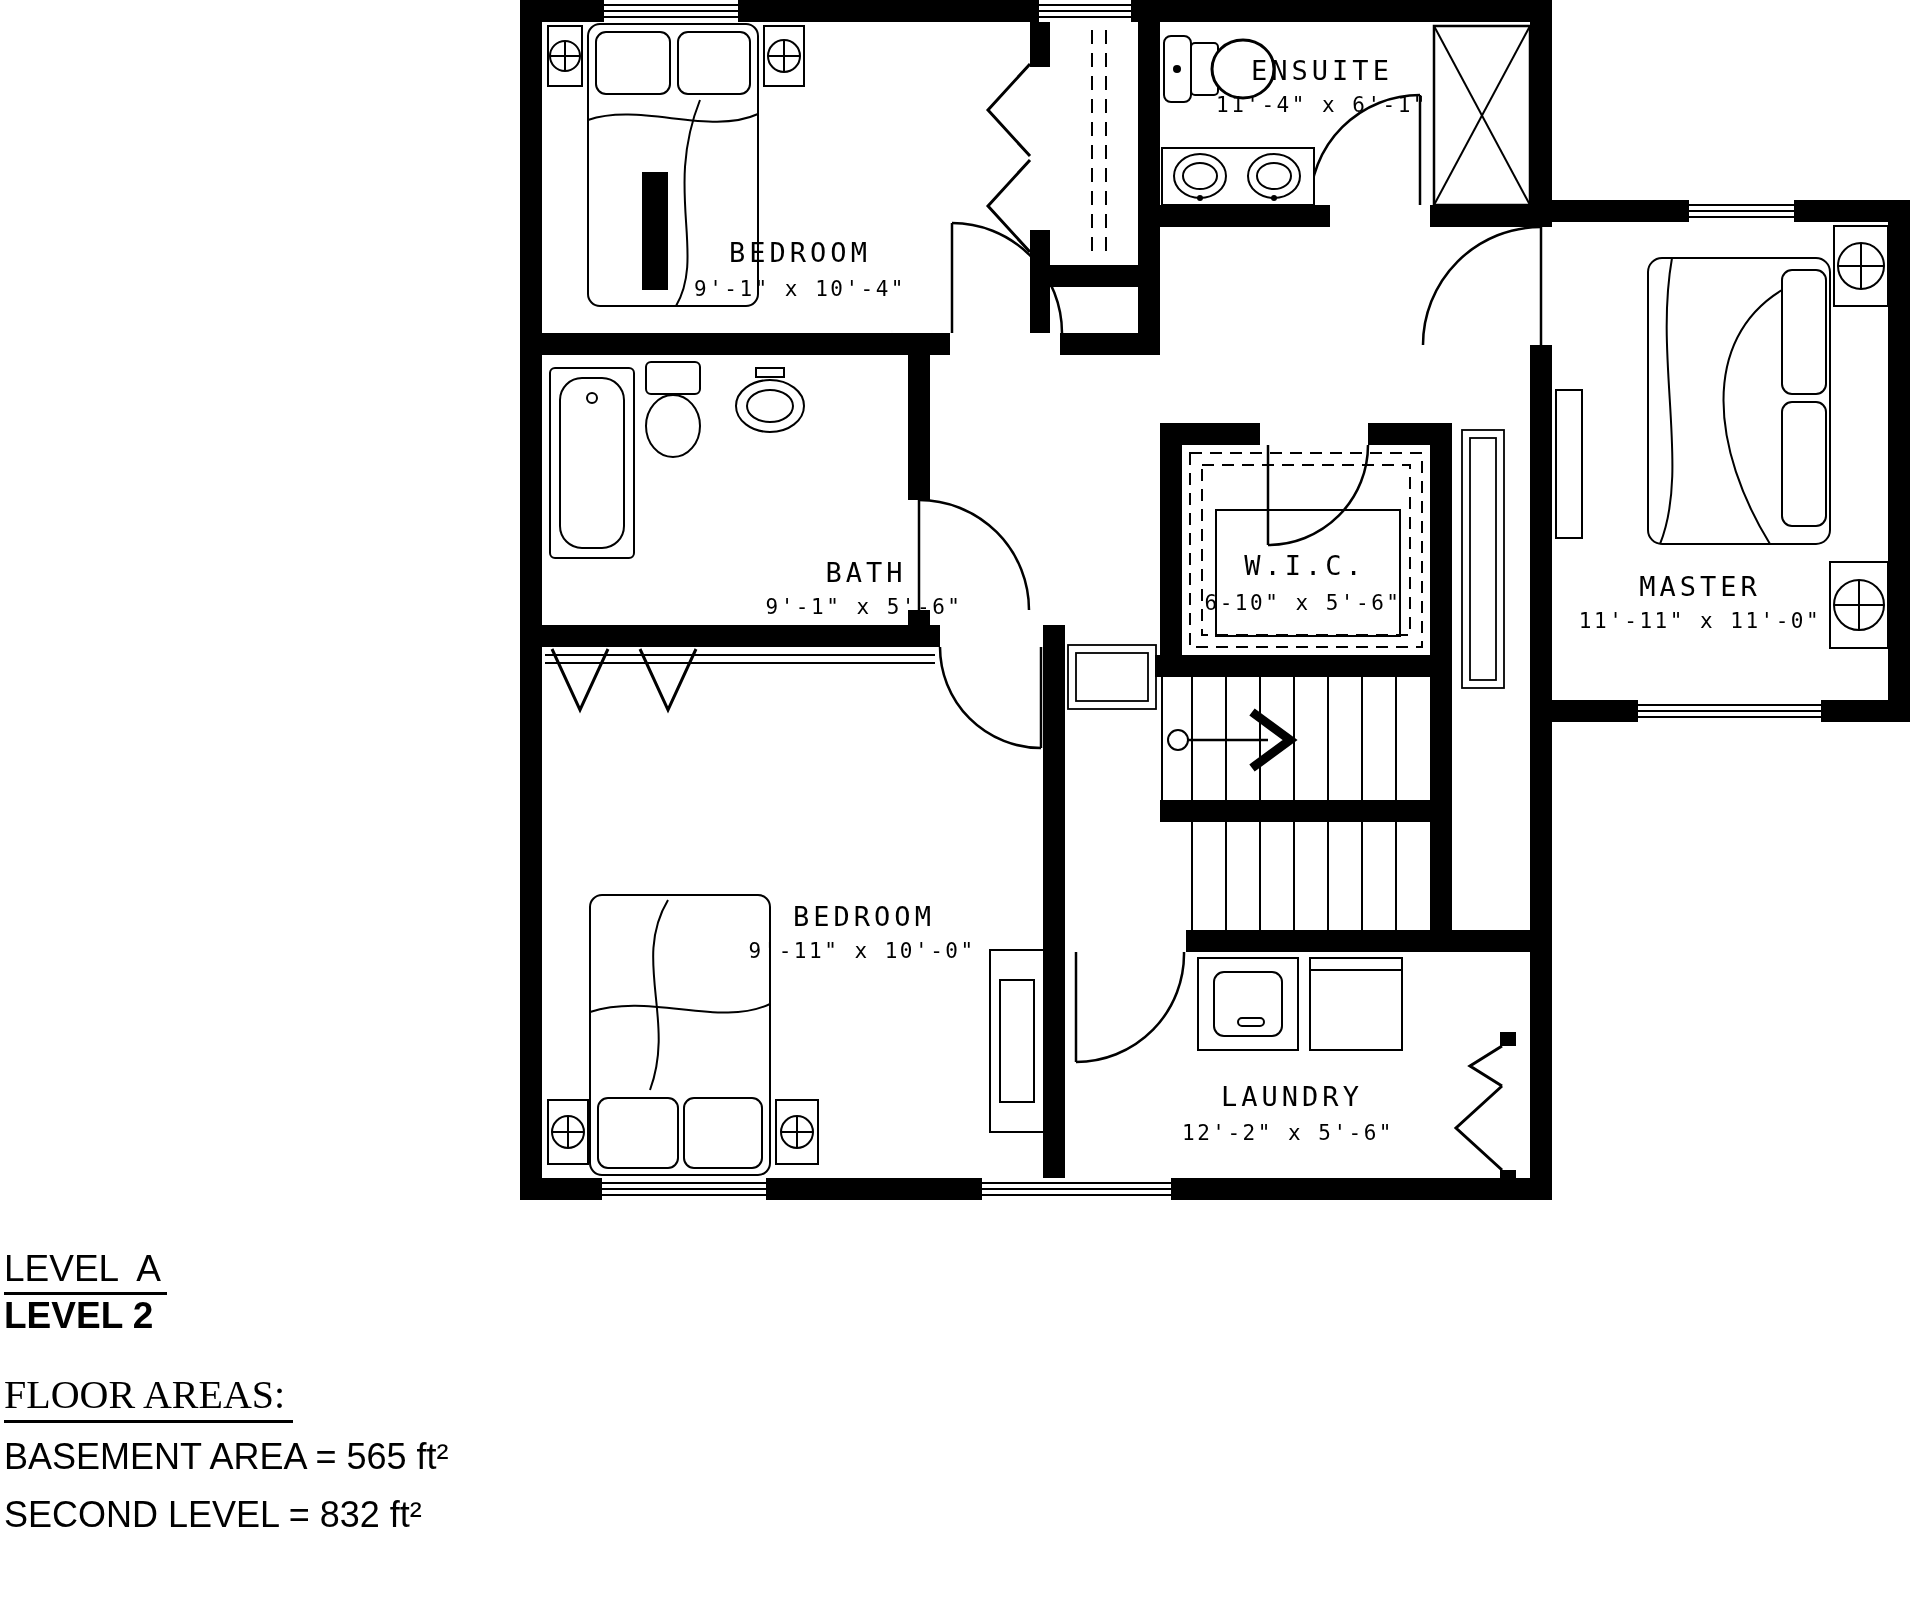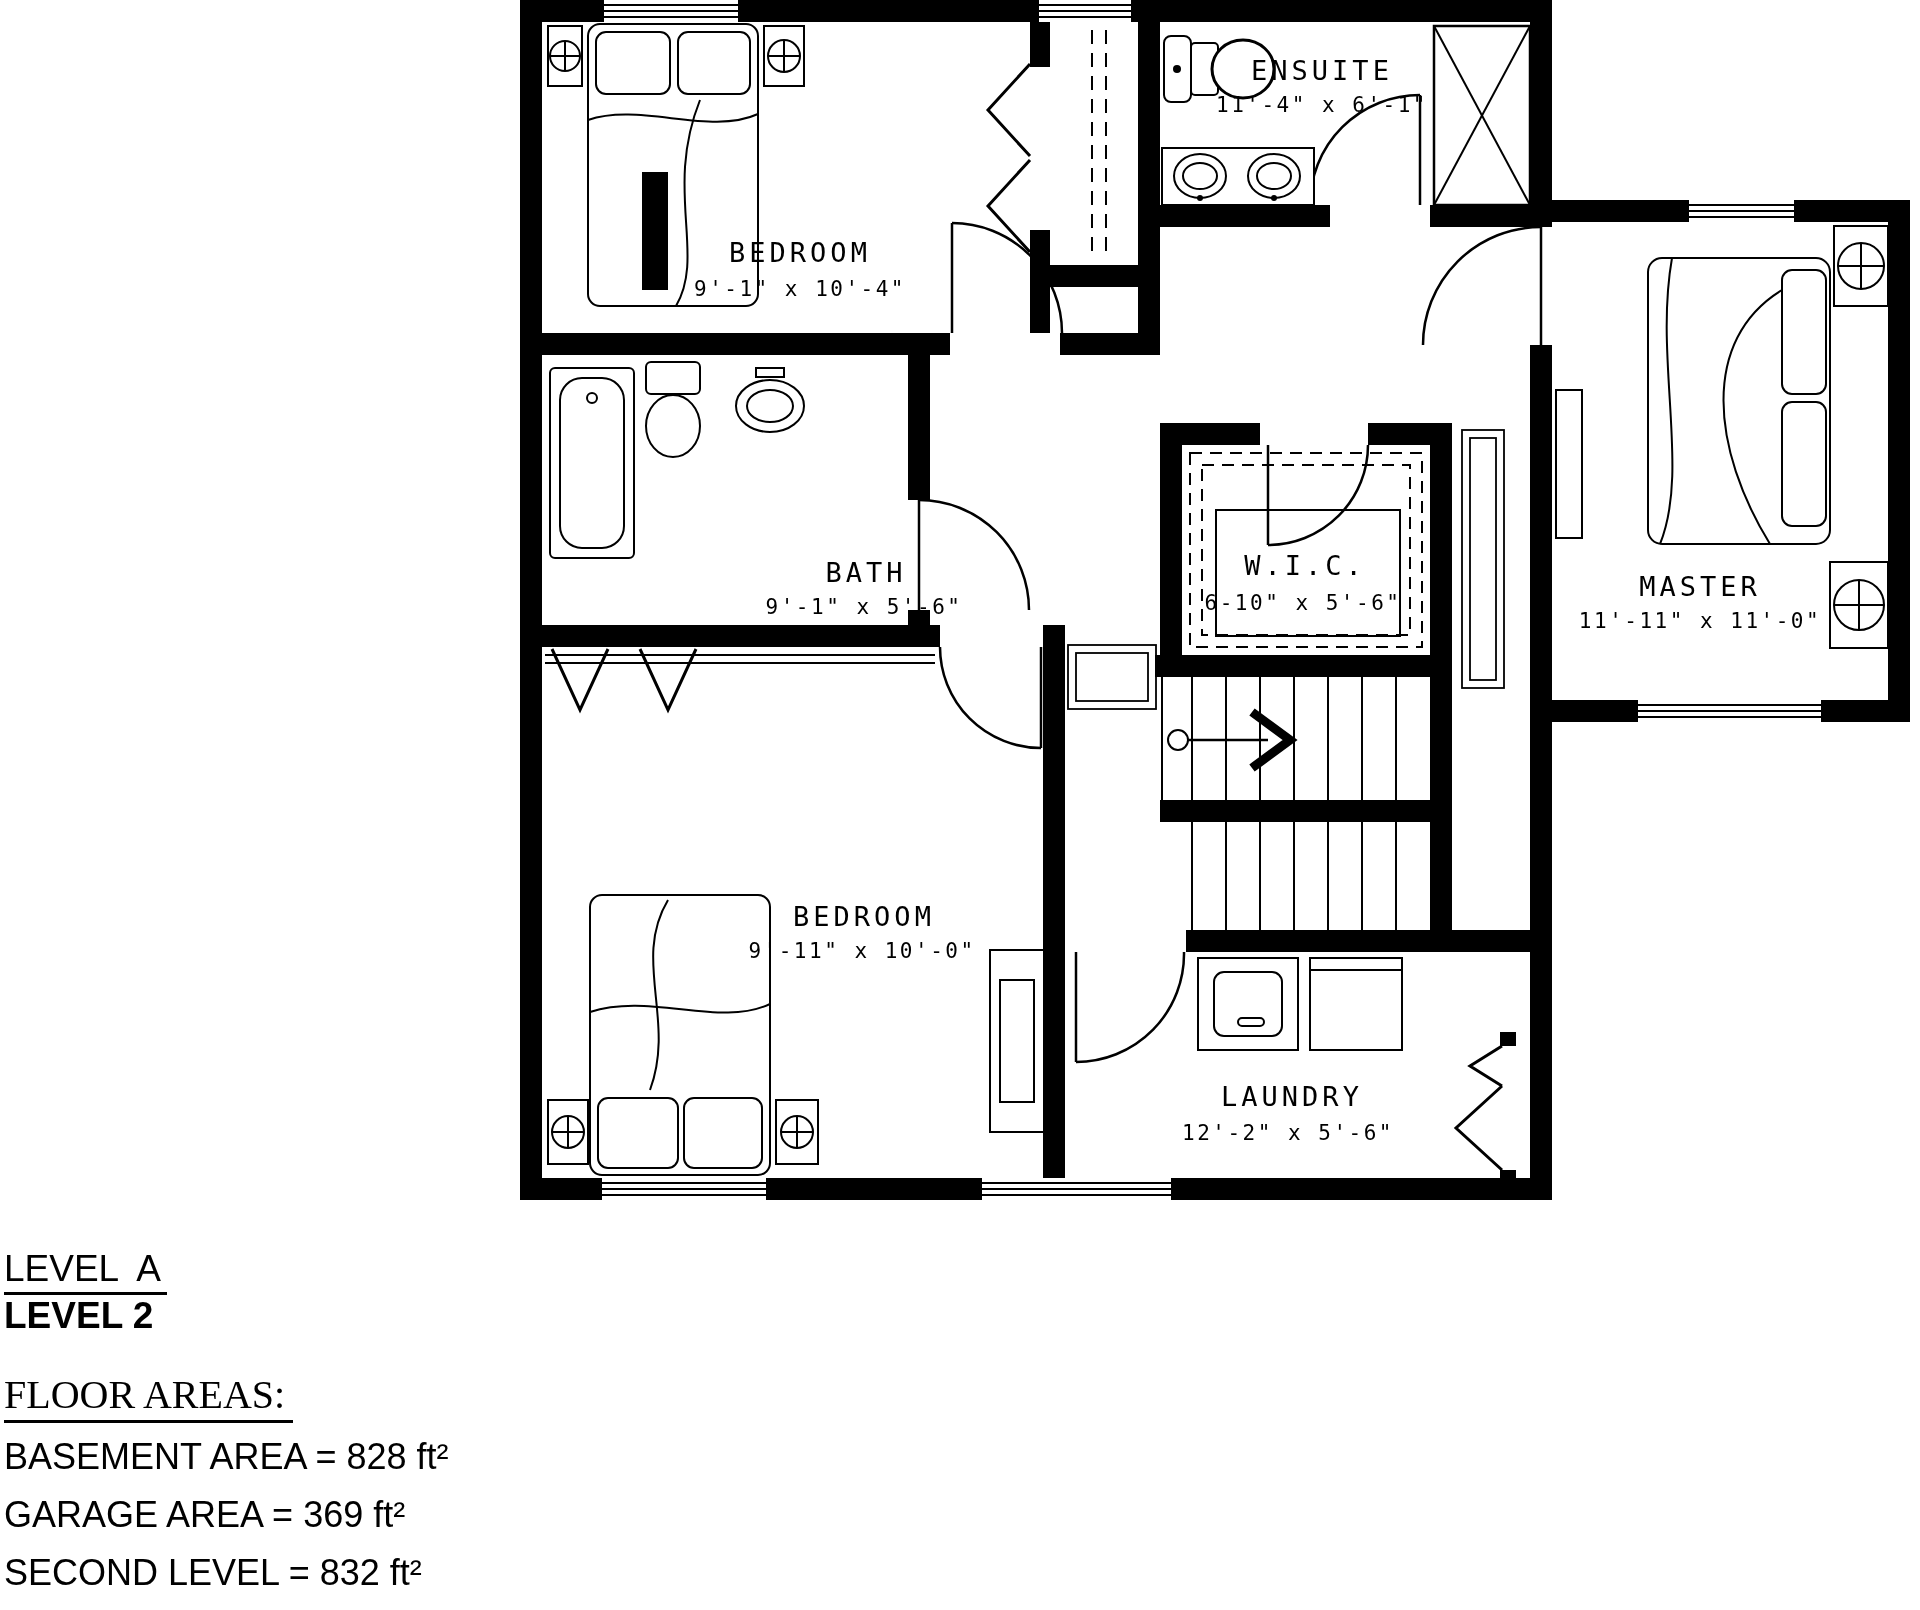--- a/index.html
+++ b/index.html
@@ -342,18 +342,17 @@
 
     <text class="room-name" x="1292" y="1106">LAUNDRY</text>
     <text class="room-dims" x="1288" y="1140">12'-2" x 5'-6"</text>
   </g>
 </svg>
 
 <div id="title-block">
   <div class="tb-line tb-sample">LEVEL  A</div>
   <div class="tb-line tb-level">LEVEL 2</div>
   <div class="tb-line tb-heading">FLOOR AREAS:</div>
-  <div class="tb-line tb-area">BASEMENT AREA = 828 ft²</div>
-  <div class="tb-line tb-area">GARAGE AREA = 369 ft²</div>
+  <div class="tb-line tb-area">BASEMENT AREA = 565 ft²</div>
   <div class="tb-line tb-area">SECOND LEVEL = 832 ft²</div>
 </div>
 
 </div>
 
 </body></html>

